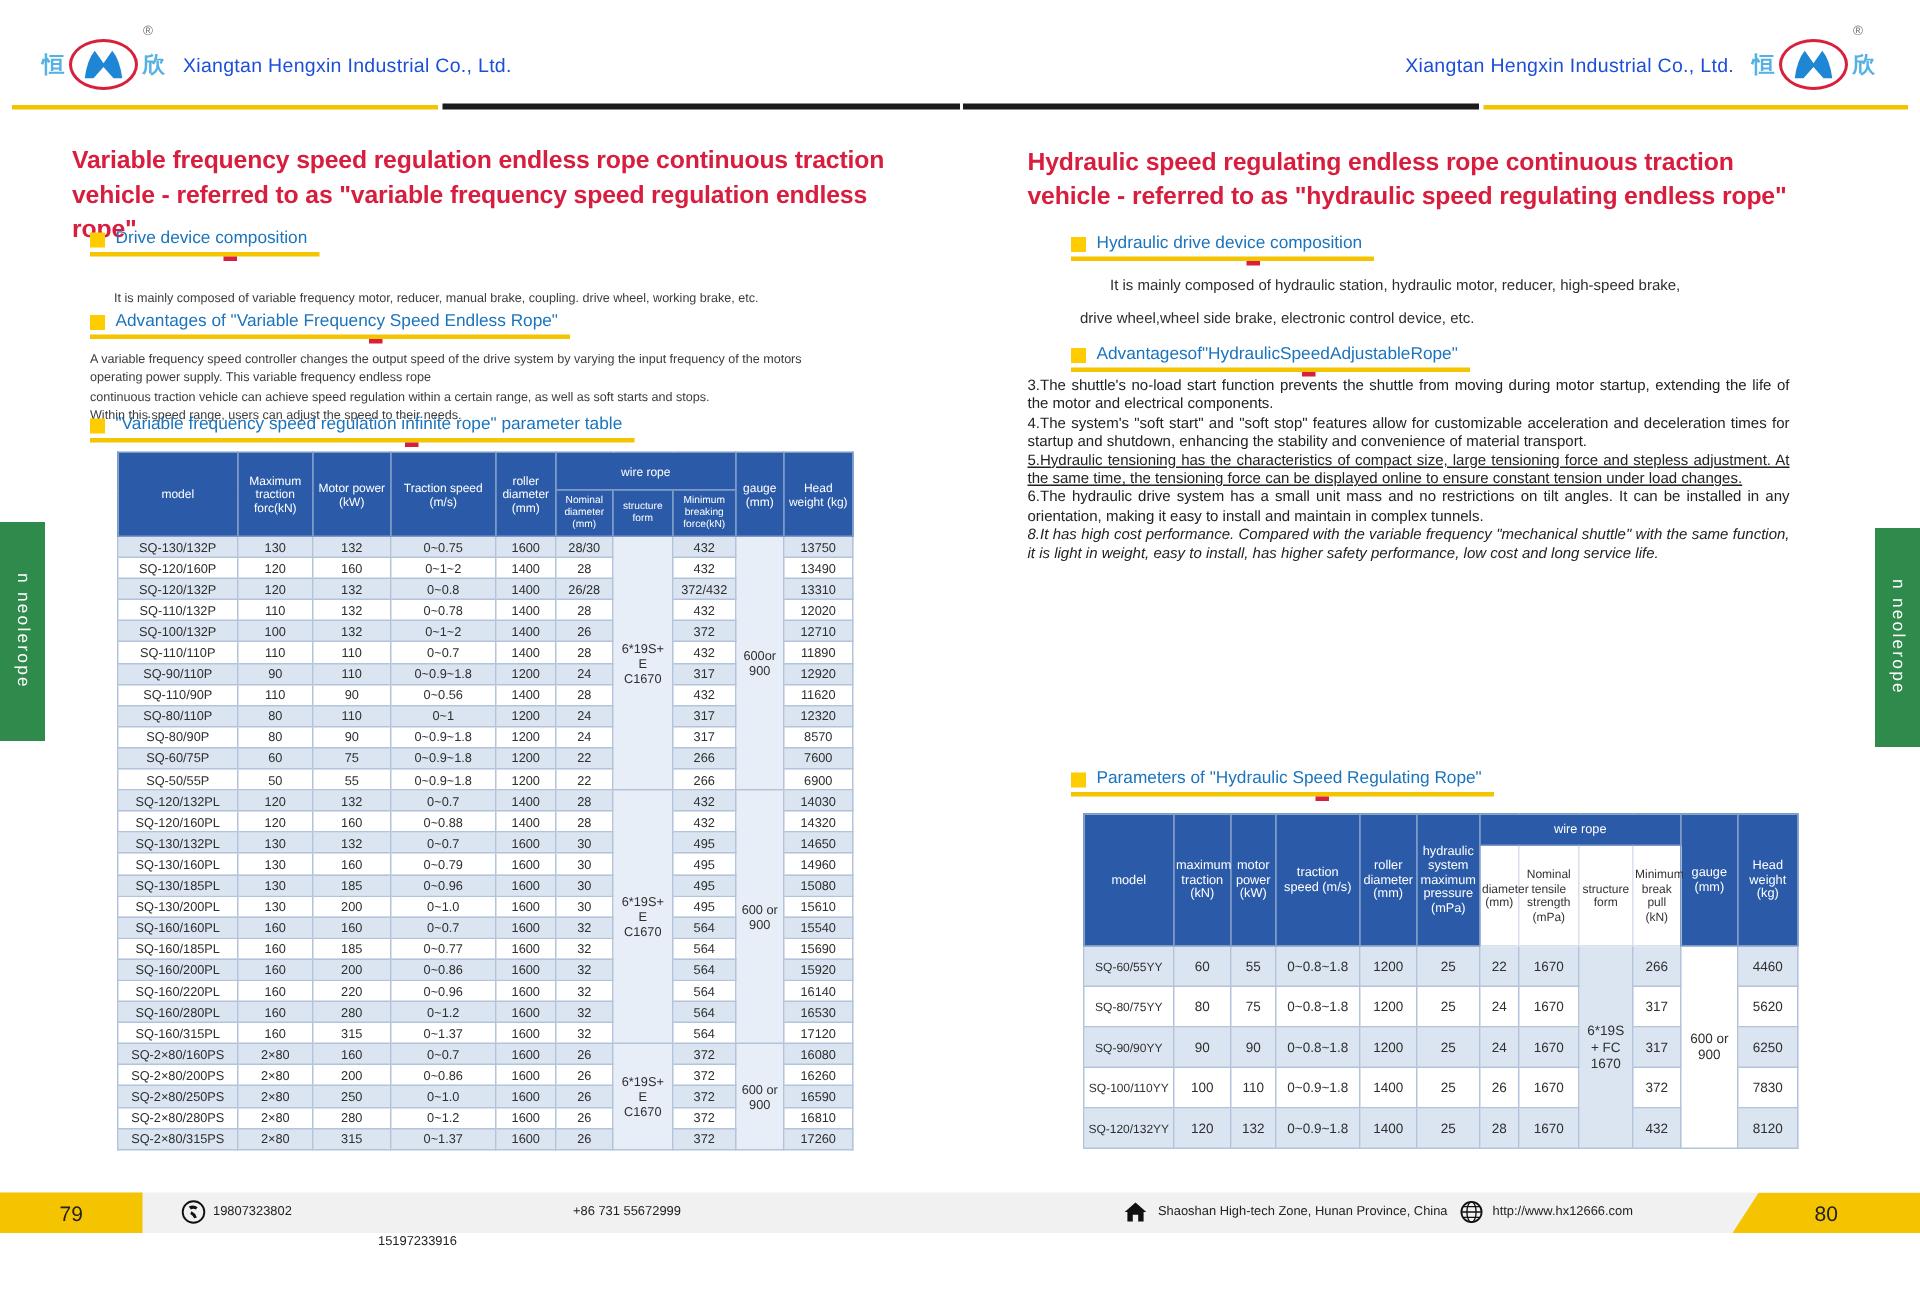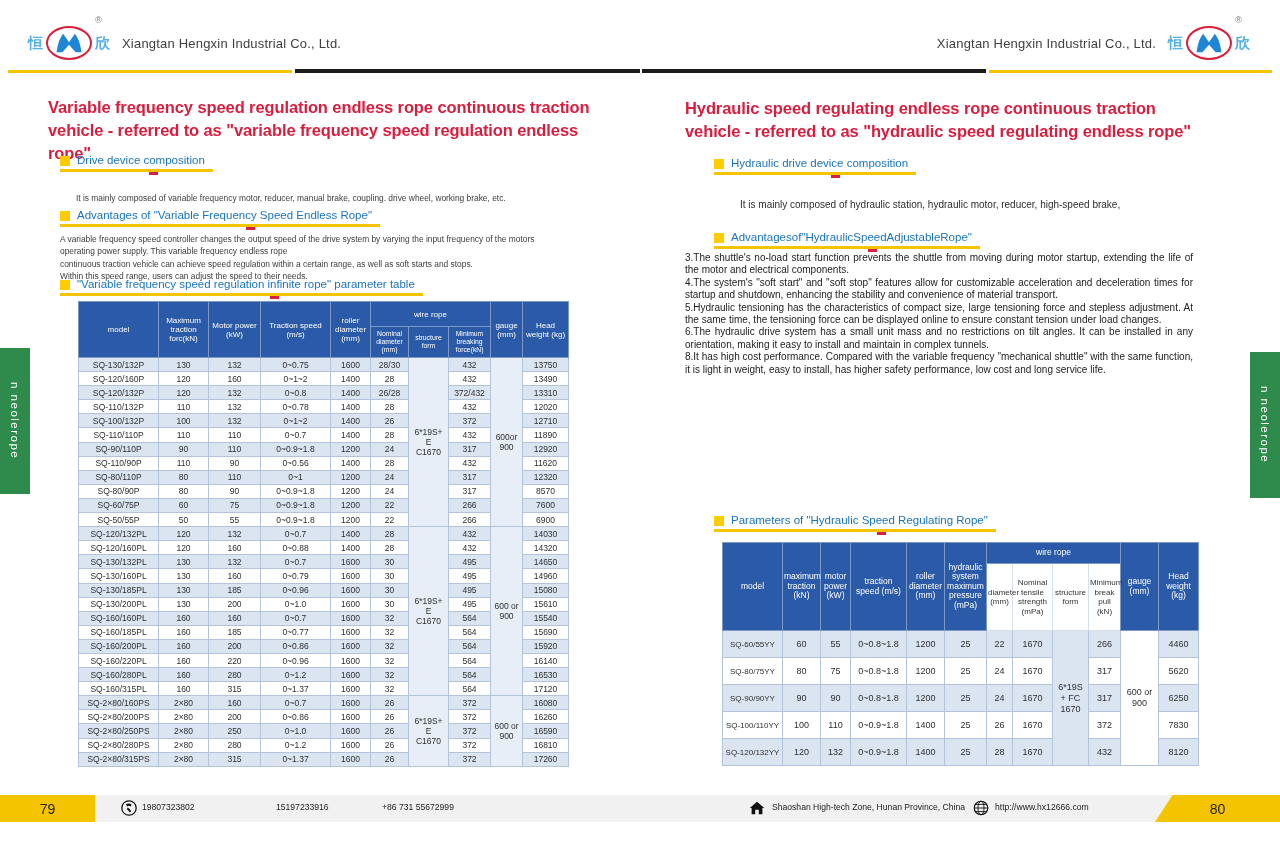--- a/index.html
+++ b/index.html
@@ -10,21 +10,21 @@
     color:#333;
   }
   .abs{position:absolute;}
 
   
   .logo{display:flex;align-items:center;gap:3px;}
   .logo-cn{color:#55b0e4;font-size:15px;font-weight:bold;}
   .logo-oval{position:relative;width:42px;height:30px;border:2px solid #d8203c;border-radius:50%;
     display:flex;align-items:center;justify-content:center;background:#fff;}
   .logo-reg{position:absolute;top:-13px;right:-12px;font-size:9px;color:#777;}
-  .company-name{font-size:13px;color:#404040;letter-spacing:.2px;}
+  .company-name{font-size:13px;color:#1d4ed8;letter-spacing:.2px;}
   .hdr-left{left:28px;top:26px;display:flex;align-items:center;gap:12px;}
   .hdr-right{right:30px;top:26px;display:flex;align-items:center;gap:12px;}
   .rule{height:3px;top:70px;}
   .rule-black{height:4px;top:69px;background:#1b1b1b;}
   .rule-yellow{background:#f5c400;}
 
   
   .page-title{font-size:16.5px;font-weight:bold;color:#d81e3e;line-height:23px;letter-spacing:-0.1px;}
 
   
@@ -499,36 +499,37 @@
 <div class="abs page-title" style="left:685px;top:97px;width:515px;">Hydraulic speed regulating endless rope continuous traction vehicle - referred to as "hydraulic speed regulating endless rope"</div>
 
 <div class="abs" style="left:714px;top:155px;">
   <div class="section-head">
     <span class="bullet"></span>
     <span class="head-text">Hydraulic drive device composition</span>
     <span class="red-dash"></span>
   </div>
 </div>
 <div class="abs" style="left:720px;top:180px;width:470px;font-size:10px;color:#2e2e2e;line-height:22px;">
-  <div style="margin-left:20px;margin-top:14px;">It is mainly composed of hydraulic station, hydraulic motor,  reducer, high-speed brake,</div>
+  <div style="margin-left:20px;">It is mainly composed of hydraulic station, hydraulic motor,  reducer, high-speed brake,</div>
+  <div>drive wheel,wheel side brake, electronic control device, etc.</div>
 </div>
 
 <div class="abs" style="left:714px;top:229px;">
   <div class="section-head">
     <span class="bullet"></span>
     <span class="head-text">Advantagesof"HydraulicSpeedAdjustableRope"</span>
     <span class="red-dash"></span>
   </div>
 </div>
 <div class="abs just" style="left:685px;top:252px;width:508px;font-size:10px;line-height:12.4px;color:#222;">
   <p style="margin:0;">3.The shuttle's no-load start function prevents the shuttle from moving during motor startup, extending the life of the motor and electrical components.</p>
   <p style="margin:0;">4.The system's "soft start" and "soft stop" features allow for customizable acceleration and deceleration times for startup and shutdown, enhancing the stability and convenience of material transport.</p>
-  <p style="margin:0;">5.Hydraulic tensioning has the characteristics of compact size, large tensioning force and stepless adjustment. At the same time, the tensioning force can be displayed online to ensure constant tension under load changes.</p>
+  <p style="margin:0;text-decoration:underline;">5.Hydraulic tensioning has the characteristics of compact size, large tensioning force and stepless adjustment. At the same time, the tensioning force can be displayed online to ensure constant tension under load changes.</p>
   <p style="margin:0;">6.The hydraulic drive system has a small unit mass and no restrictions on tilt angles. It can be installed in any orientation, making it easy to install and maintain in complex tunnels.</p>
-  <p style="margin:0;">8.It has high cost performance. Compared with the variable frequency "mechanical shuttle" with the same function, it is light in weight, easy to install, has higher safety performance, low cost and long service life.</p>
+  <p style="margin:0;font-style:italic;">8.It has high cost performance. Compared with the variable frequency "mechanical shuttle" with the same function, it is light in weight, easy to install, has higher safety performance, low cost and long service life.</p>
 </div>
 
 <div class="abs" style="left:714px;top:512px;">
   <div class="section-head">
     <span class="bullet"></span>
     <span class="head-text">Parameters of "Hydraulic Speed Regulating Rope"</span>
     <span class="red-dash"></span>
   </div>
 </div>
 
@@ -639,21 +640,21 @@
 <div class="abs pageno pageno-left">79</div>
 <div class="abs pageno pageno-right">80</div>
 
 <div class="abs footer-icon" style="left:120px;">
   <svg viewBox="0 0 20 20">
       <circle cx="10" cy="10" r="8" fill="none" stroke="#111" stroke-width="1.4"></circle>
       <path d="M6.5 6 Q10 4 13 6.5 L11.8 8.2 Q9.8 7 8 8.2 Z M8.5 9.5 Q11.5 11 12.5 14 L10.5 14.6 Q9.6 12.4 7.6 11.4 Z" fill="#111"></path>
     </svg>
 </div>
 <span class="abs footer-item" style="left:142px;">19807323802</span>
-<span class="abs footer-item" style="left:276px;">15197233916</span>
+<span class="abs footer-item" style="left:252px;margin-top:20px;">15197233916</span>
 <span class="abs footer-item" style="left:382px;">+86 731 55672999</span>
 
 <div class="abs footer-icon" style="left:748px;">
   <svg viewBox="0 0 20 20">
       <path d="M10 3 L18 10 L16 10 L16 17 L12 17 L12 12 L8 12 L8 17 L4 17 L4 10 L2 10 Z" fill="#111"></path>
     </svg>
 </div>
 <span class="abs footer-item" style="left:772px;">Shaoshan High-tech Zone, Hunan Province, China</span>
 <div class="abs footer-icon" style="left:972px;">
   <svg viewBox="0 0 20 20">

